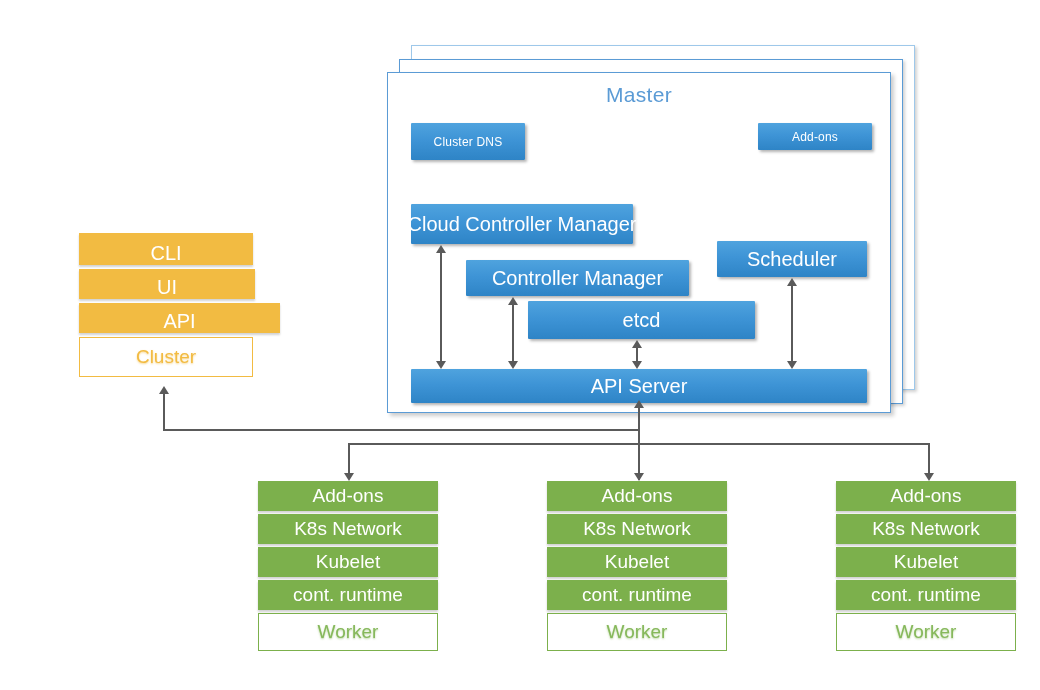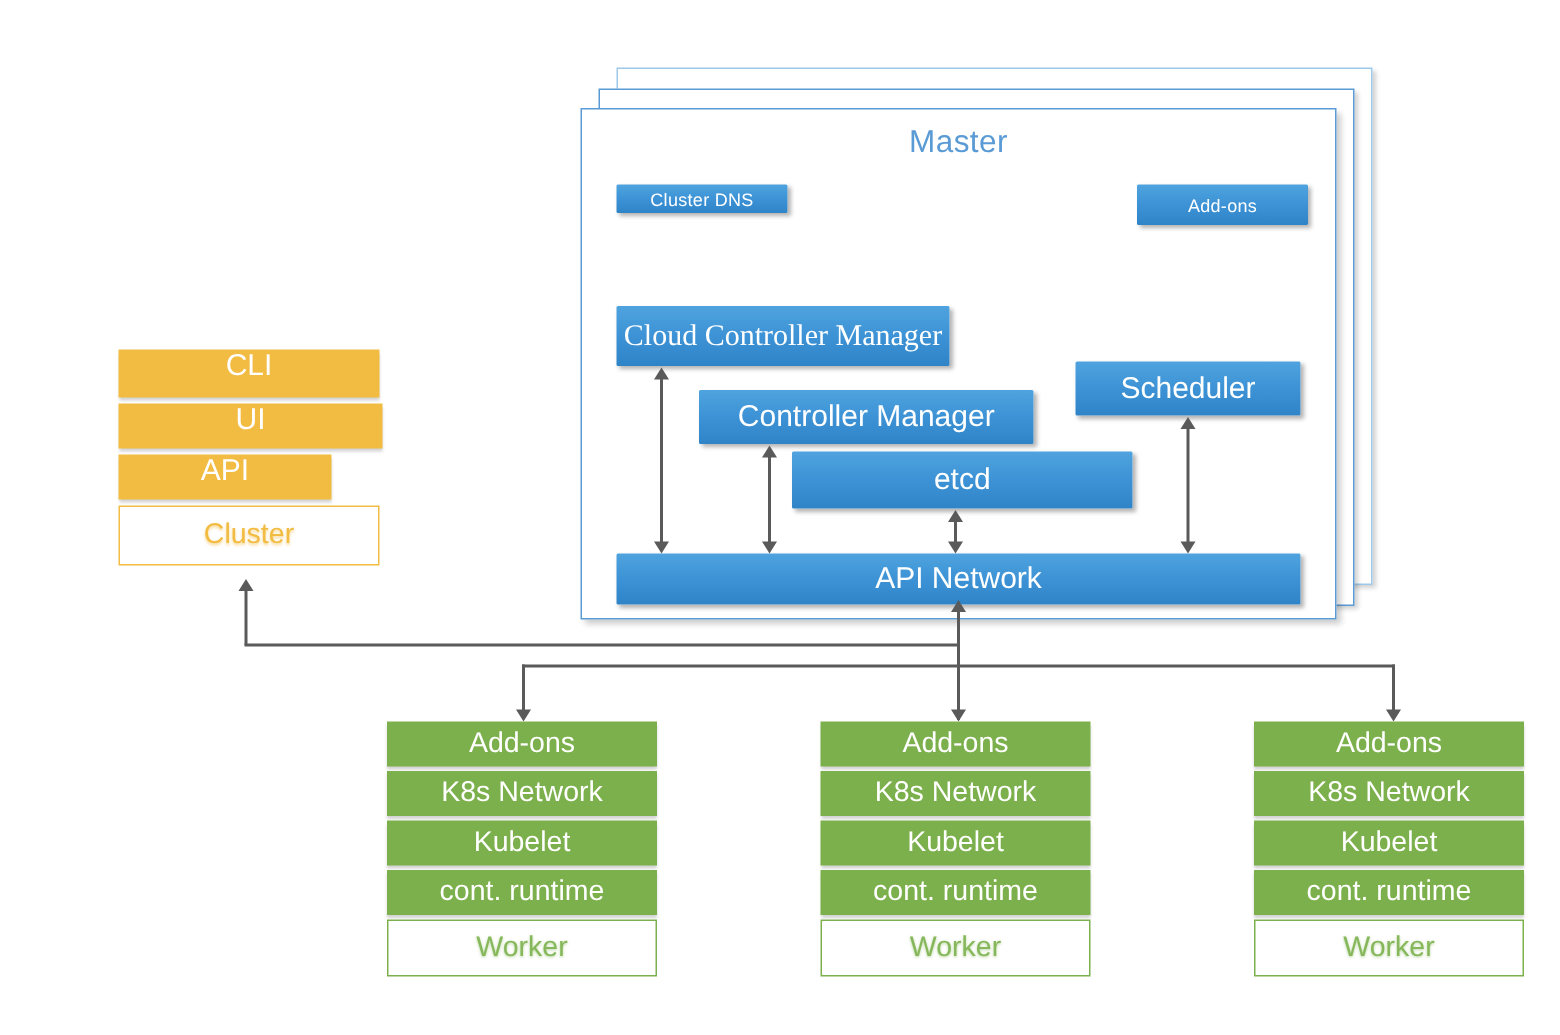--- a/index.html
+++ b/index.html
@@ -61,21 +61,21 @@
     font-size:12px;
     justify-content:center;
     letter-spacing:.2px;
   }
 
   
   .access-wrap{}
   .orange-row{
     background:#F2BB42;
     color:#ffffff;
-    display:flex;align-items:flex-start;justify-content:center;
+    display:flex;align-items:flex-end;justify-content:center;
     font-size:20px;
     box-shadow:0 2px 2px rgba(0,0,0,.18);
   }
   .access-foot{
     background:#ffffff;
     border:1px solid #F2BB42;
     color:#F2BB42;
     display:flex;align-items:center;justify-content:center;
     font-size:19px;
     text-shadow:0 1px 2px rgba(242,187,66,.6);
@@ -119,47 +119,47 @@
 
 <div id="stage">
 
   <div class="abs master-shadow back" style="left:411px;top:45px;width:504px;height:345px;"></div>
   <div class="abs master-shadow" style="left:399px;top:59px;width:504px;height:345px;"></div>
 
   <div class="abs master-front" style="left:387px;top:72px;width:504px;height:341px;padding-left:20px;">
 
     <div class="master-title">Master</div>
 
-    <div class="abs blue-box small" style="left:23px;top:50px;width:114px;height:19px;">
+    <div class="abs blue-box small" style="left:23px;top:50px;width:114px;height:37px;">
       <span>Cluster DNS</span>
     </div>
 
     <div class="abs blue-box small" style="left:370px;top:50px;width:114px;height:27px;">
       <span>Add-ons</span>
     </div>
 
 
-    <div class="abs blue-box" style="left:23px;top:131px;width:222px;height:40px;font-family:Liberation Serif, serif;">
+    <div class="abs blue-box" style="left:23px;top:131px;width:222px;height:40px;">
       <span>Cloud Controller Manager</span>
     </div>
 
     <div class="abs blue-box" style="left:78px;top:187px;width:223px;height:36px;">
       <span>Controller Manager</span>
     </div>
 
     <div class="abs blue-box" style="left:140px;top:228px;width:227px;height:38px;">
       <span>etcd</span>
     </div>
 
     <div class="abs blue-box" style="left:329px;top:168px;width:150px;height:36px;">
       <span>Scheduler</span>
     </div>
 
     <div class="abs blue-box" style="left:23px;top:296px;width:456px;height:34px;">
-      <span>API Network</span>
+      <span>API Server</span>
     </div>
 
     <div class="line-v" style="left:52px;top:175px;height:118px;"></div>
     <div class="arrow-up" style="left:48px;top:172px;"></div>
     <div class="arrow-down" style="left:48px;top:288px;"></div>
 
     <div class="line-v" style="left:124px;top:227px;height:66px;"></div>
     <div class="arrow-up" style="left:120px;top:224px;"></div>
     <div class="arrow-down" style="left:120px;top:288px;"></div>
 
@@ -172,21 +172,21 @@
     <div class="arrow-down" style="left:399px;top:288px;"></div>
   </div>
 
   <div class="abs access-wrap" style="left:79px;top:233px;width:174px;height:152px;">
     <div class="orange-row abs" style="left:0;top:0;width:174px;height:32px;">
       <span>CLI</span>
     </div>
     <div class="orange-row abs" style="left:0;top:36px;width:176px;height:30px;">
       <span>UI</span>
     </div>
-    <div class="orange-row abs" style="left:0;top:70px;width:142px;height:30px;">
+    <div class="orange-row abs" style="left:0;top:70px;width:201px;height:30px;">
       <span>API</span>
     </div>
     <div class="access-foot abs" style="left:0;top:104px;width:174px;height:40px;">
       <span>Cluster</span>
     </div>
   </div>
 
   <div class="line-v" style="left:638px;top:404px;height:76px;"></div>
   <div class="arrow-up" style="left:634px;top:400px;"></div>
 

